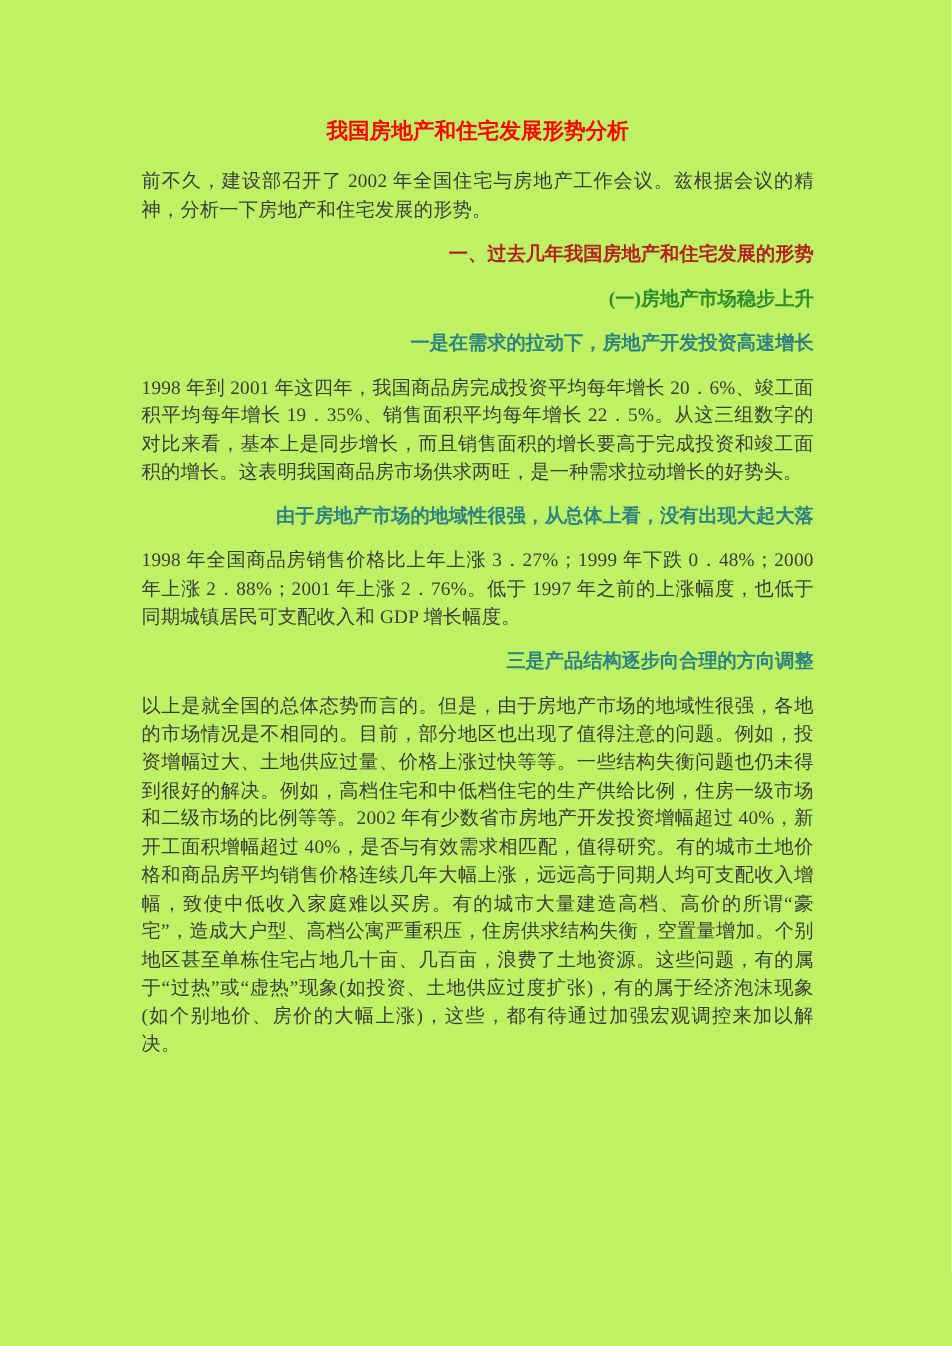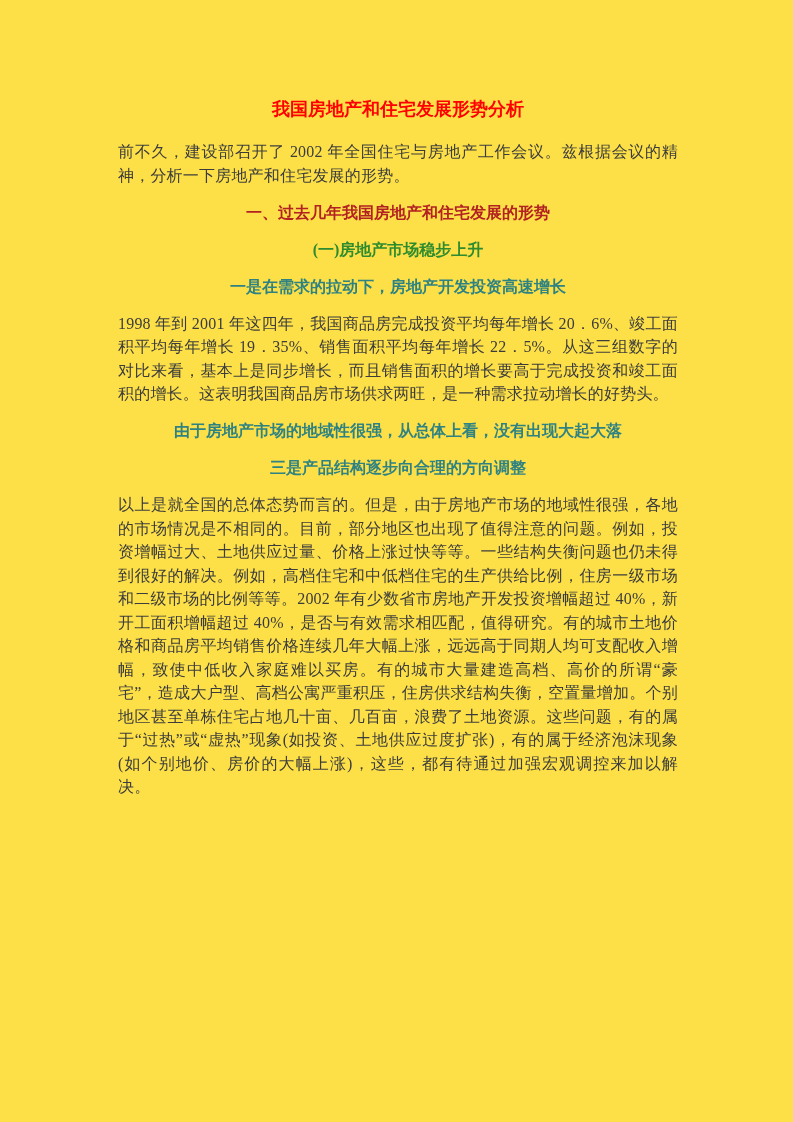--- a/index.html
+++ b/index.html
@@ -11,21 +11,21 @@
     width: 793px;
     height: 1122px;
     overflow: hidden;
     font-family: "Liberation Serif", "DejaVu Serif", serif;
   }
   .page {
     box-sizing: border-box;
     width: 793px;
     height: 1122px;
     padding: 96px 115px 40px 118px;
-    background: #fde047;
+    background: #bef264;
   }
   .doc-title {
     font-size: 18px;
     line-height: 26px;
     font-weight: bold;
     color: #ff0000;
     text-align: center;
     margin: 0 0 18px 0;
   }
   .para {
@@ -34,21 +34,21 @@
     color: #3c3c3c;
     margin: 0 0 13.5px 0;
     text-align: justify;
     letter-spacing: 0.2px;
   }
   .heading {
     font-size: 16px;
     line-height: 23.5px;
     font-weight: bold;
     margin: 0 0 13.5px 0;
-    text-align: center;
+    text-align: right;
   }
   .heading-section { color: #b22222; }
   .heading-sub     { color: #2e8b2e; font-family: Liberation Serif, serif; }
   .heading-point   { color: #2e8282; }
 </style>
 </head>
 <body>
 
 <div class="page">
 
@@ -59,20 +59,21 @@
   <h2 class="heading heading-section">一、过去几年我国房地产和住宅发展的形势</h2>
 
   <h3 class="heading heading-sub">(一)房地产市场稳步上升</h3>
 
   <h4 class="heading heading-point">一是在需求的拉动下，房地产开发投资高速增长</h4>
 
   <p class="para">1998 年到 2001 年这四年，我国商品房完成投资平均每年增长 20．6%、竣工面积平均每年增长 19．35%、销售面积平均每年增长 22．5%。从这三组数字的对比来看，基本上是同步增长，而且销售面积的增长要高于完成投资和竣工面积的增长。这表明我国商品房市场供求两旺，是一种需求拉动增长的好势头。</p>
 
   <h4 class="heading heading-point">由于房地产市场的地域性很强，从总体上看，没有出现大起大落</h4>
 
+  <p class="para">1998 年全国商品房销售价格比上年上涨 3．27%；1999 年下跌 0．48%；2000 年上涨 2．88%；2001 年上涨 2．76%。低于 1997 年之前的上涨幅度，也低于同期城镇居民可支配收入和 GDP 增长幅度。</p>
 
   <h4 class="heading heading-point">三是产品结构逐步向合理的方向调整</h4>
 
 
   <p class="para">以上是就全国的总体态势而言的。但是，由于房地产市场的地域性很强，各地的市场情况是不相同的。目前，部分地区也出现了值得注意的问题。例如，投资增幅过大、土地供应过量、价格上涨过快等等。一些结构失衡问题也仍未得到很好的解决。例如，高档住宅和中低档住宅的生产供给比例，住房一级市场和二级市场的比例等等。2002 年有少数省市房地产开发投资增幅超过 40%，新开工面积增幅超过 40%，是否与有效需求相匹配，值得研究。有的城市土地价格和商品房平均销售价格连续几年大幅上涨，远远高于同期人均可支配收入增幅，致使中低收入家庭难以买房。有的城市大量建造高档、高价的所谓“豪宅”，造成大户型、高档公寓严重积压，住房供求结构失衡，空置量增加。个别地区甚至单栋住宅占地几十亩、几百亩，浪费了土地资源。这些问题，有的属于“过热”或“虚热”现象(如投资、土地供应过度扩张)，有的属于经济泡沫现象(如个别地价、房价的大幅上涨)，这些，都有待通过加强宏观调控来加以解决。</p>
 
 
 </div>
 
 </body></html>

